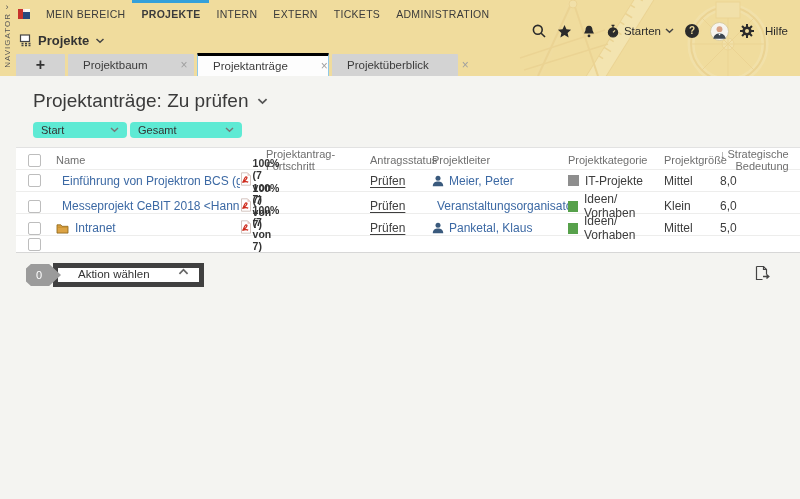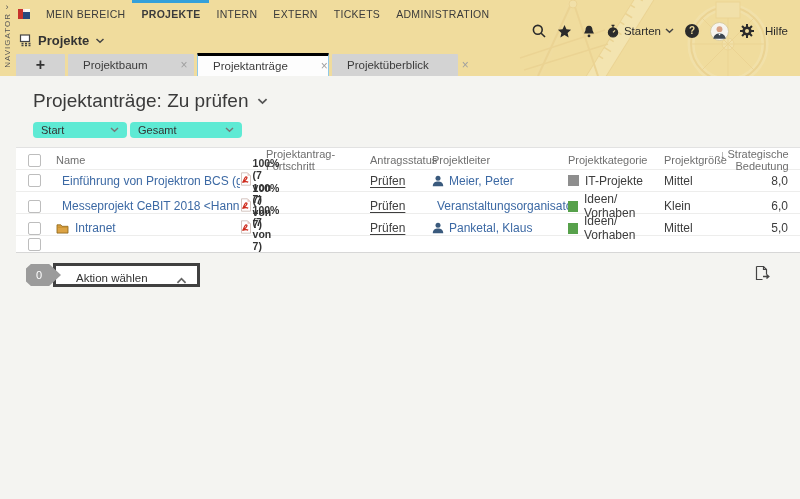--- a/index.html
+++ b/index.html
@@ -71,31 +71,31 @@
   .link { color:#3c69a4; cursor:pointer; white-space:nowrap; }
   .pill { width:100px; height:15px; border-radius:8px; background:#e9a59e;
     position:relative; overflow:hidden; }
   .pill .fill { position:absolute; left:0; top:0; bottom:0; background:#b5cb82; }
   .pill .plabel { position:absolute; inset:0; display:flex; align-items:center;
     justify-content:center; font-size:10.5px; font-weight:bold; color:#333; }
   .statuslink { color:#3e3e3e; text-decoration:underline; text-underline-offset:2px; cursor:pointer; }
   .leadercell { display:flex; align-items:center; gap:5px; }
   .catcell { display:flex; align-items:center; gap:6px; }
   .catsquare { width:11px; height:11px; display:inline-block; }
-  .impcell { text-align:right; }
+  .impcell { text-align:left; }
   .hdr-imp { text-align:right; }
   .sortarrow { color:#6f6f6f; margin-right:2px; }
 
   .actionrow { display:flex; align-items:center; margin:10px 0 0 10px; }
   .badge { width:35px; height:22px; background:#9b9b9b; color:#fff; font-size:11px;
     display:flex; align-items:center; justify-content:center; padding-right:9px;
     clip-path:polygon(0 20%,14% 0,66% 0,100% 50%,66% 100%,14% 100%,0 80%);
     position:relative; z-index:1; }
-  .action-btn { height:24px; background:#fff; border:3px solid #404040; display:flex;
-    align-items:flex-end; margin-left:-8px; padding:0 10px 0 20px; font-size:11.5px;
+  .action-btn { height:24px; background:#fff; border:5px solid #404040; display:flex;
+    align-items:flex-start; margin-left:-8px; padding:0 10px 0 20px; font-size:11.5px;
     color:#333; gap:28px; cursor:pointer; }
   .export { margin-left:auto; margin-right:30px; cursor:pointer; }
 </style>
 </head>
 <body>
 
 <div class="app">
 
   <div class="header">
 

